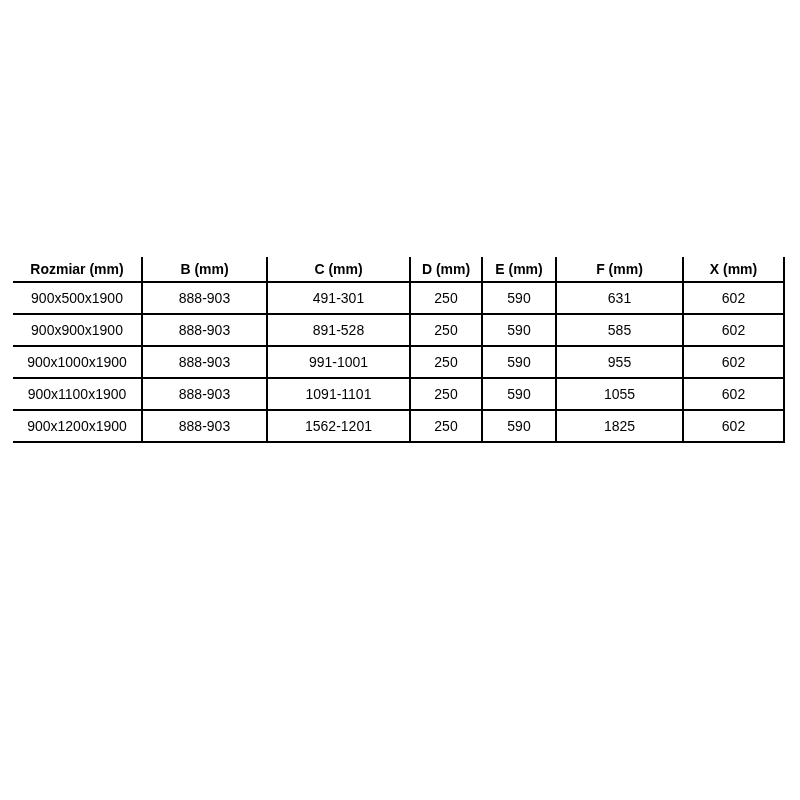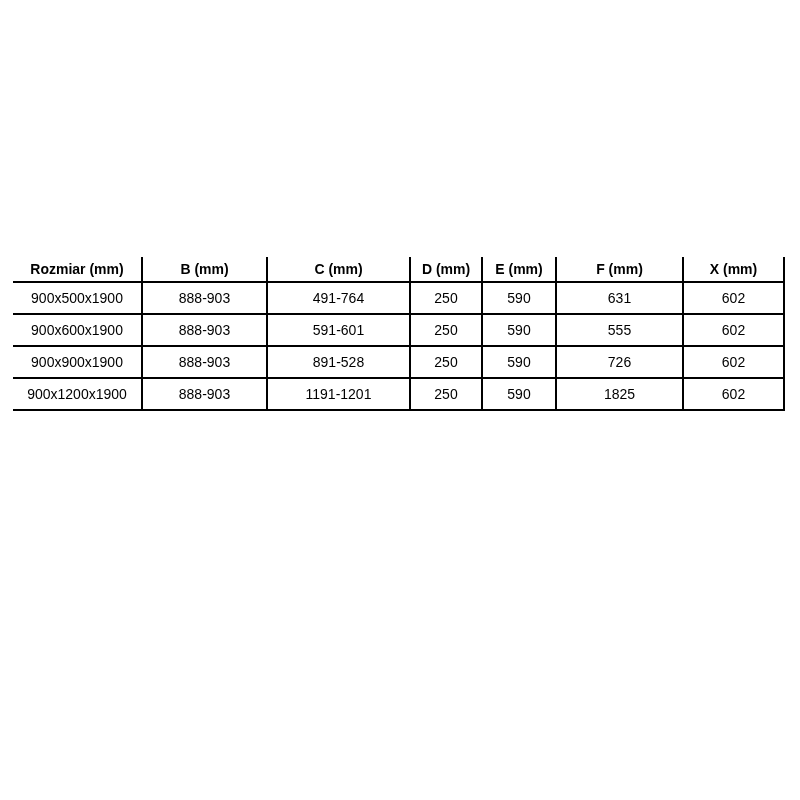--- a/index.html
+++ b/index.html
@@ -69,48 +69,57 @@
           <th>D (mm)</th>
           <th>E (mm)</th>
           <th>F (mm)</th>
           <th>X (mm)</th>
         </tr>
     </thead>
     <tbody>
         <tr>
           <td>900x500x1900</td>
           <td>888-903</td>
-          <td>491-764</td>
+          <td>491-301</td>
           <td>250</td>
           <td>590</td>
           <td>631</td>
-          <td>602</td>
-        </tr>
-        <tr>
-          <td>900x600x1900</td>
-          <td>888-903</td>
-          <td>591-601</td>
-          <td>250</td>
-          <td>590</td>
-          <td>555</td>
           <td>602</td>
         </tr>
         <tr>
           <td>900x900x1900</td>
           <td>888-903</td>
           <td>891-528</td>
           <td>250</td>
           <td>590</td>
-          <td>726</td>
+          <td>585</td>
+          <td>602</td>
+        </tr>
+        <tr>
+          <td>900x1000x1900</td>
+          <td>888-903</td>
+          <td>991-1001</td>
+          <td>250</td>
+          <td>590</td>
+          <td>955</td>
+          <td>602</td>
+        </tr>
+        <tr>
+          <td>900x1100x1900</td>
+          <td>888-903</td>
+          <td>1091-1101</td>
+          <td>250</td>
+          <td>590</td>
+          <td>1055</td>
           <td>602</td>
         </tr>
         <tr>
           <td>900x1200x1900</td>
           <td>888-903</td>
-          <td>1191-1201</td>
+          <td>1562-1201</td>
           <td>250</td>
           <td>590</td>
           <td>1825</td>
           <td>602</td>
         </tr>
       </tbody>
   </table>
 </div>
 
 </body></html>

